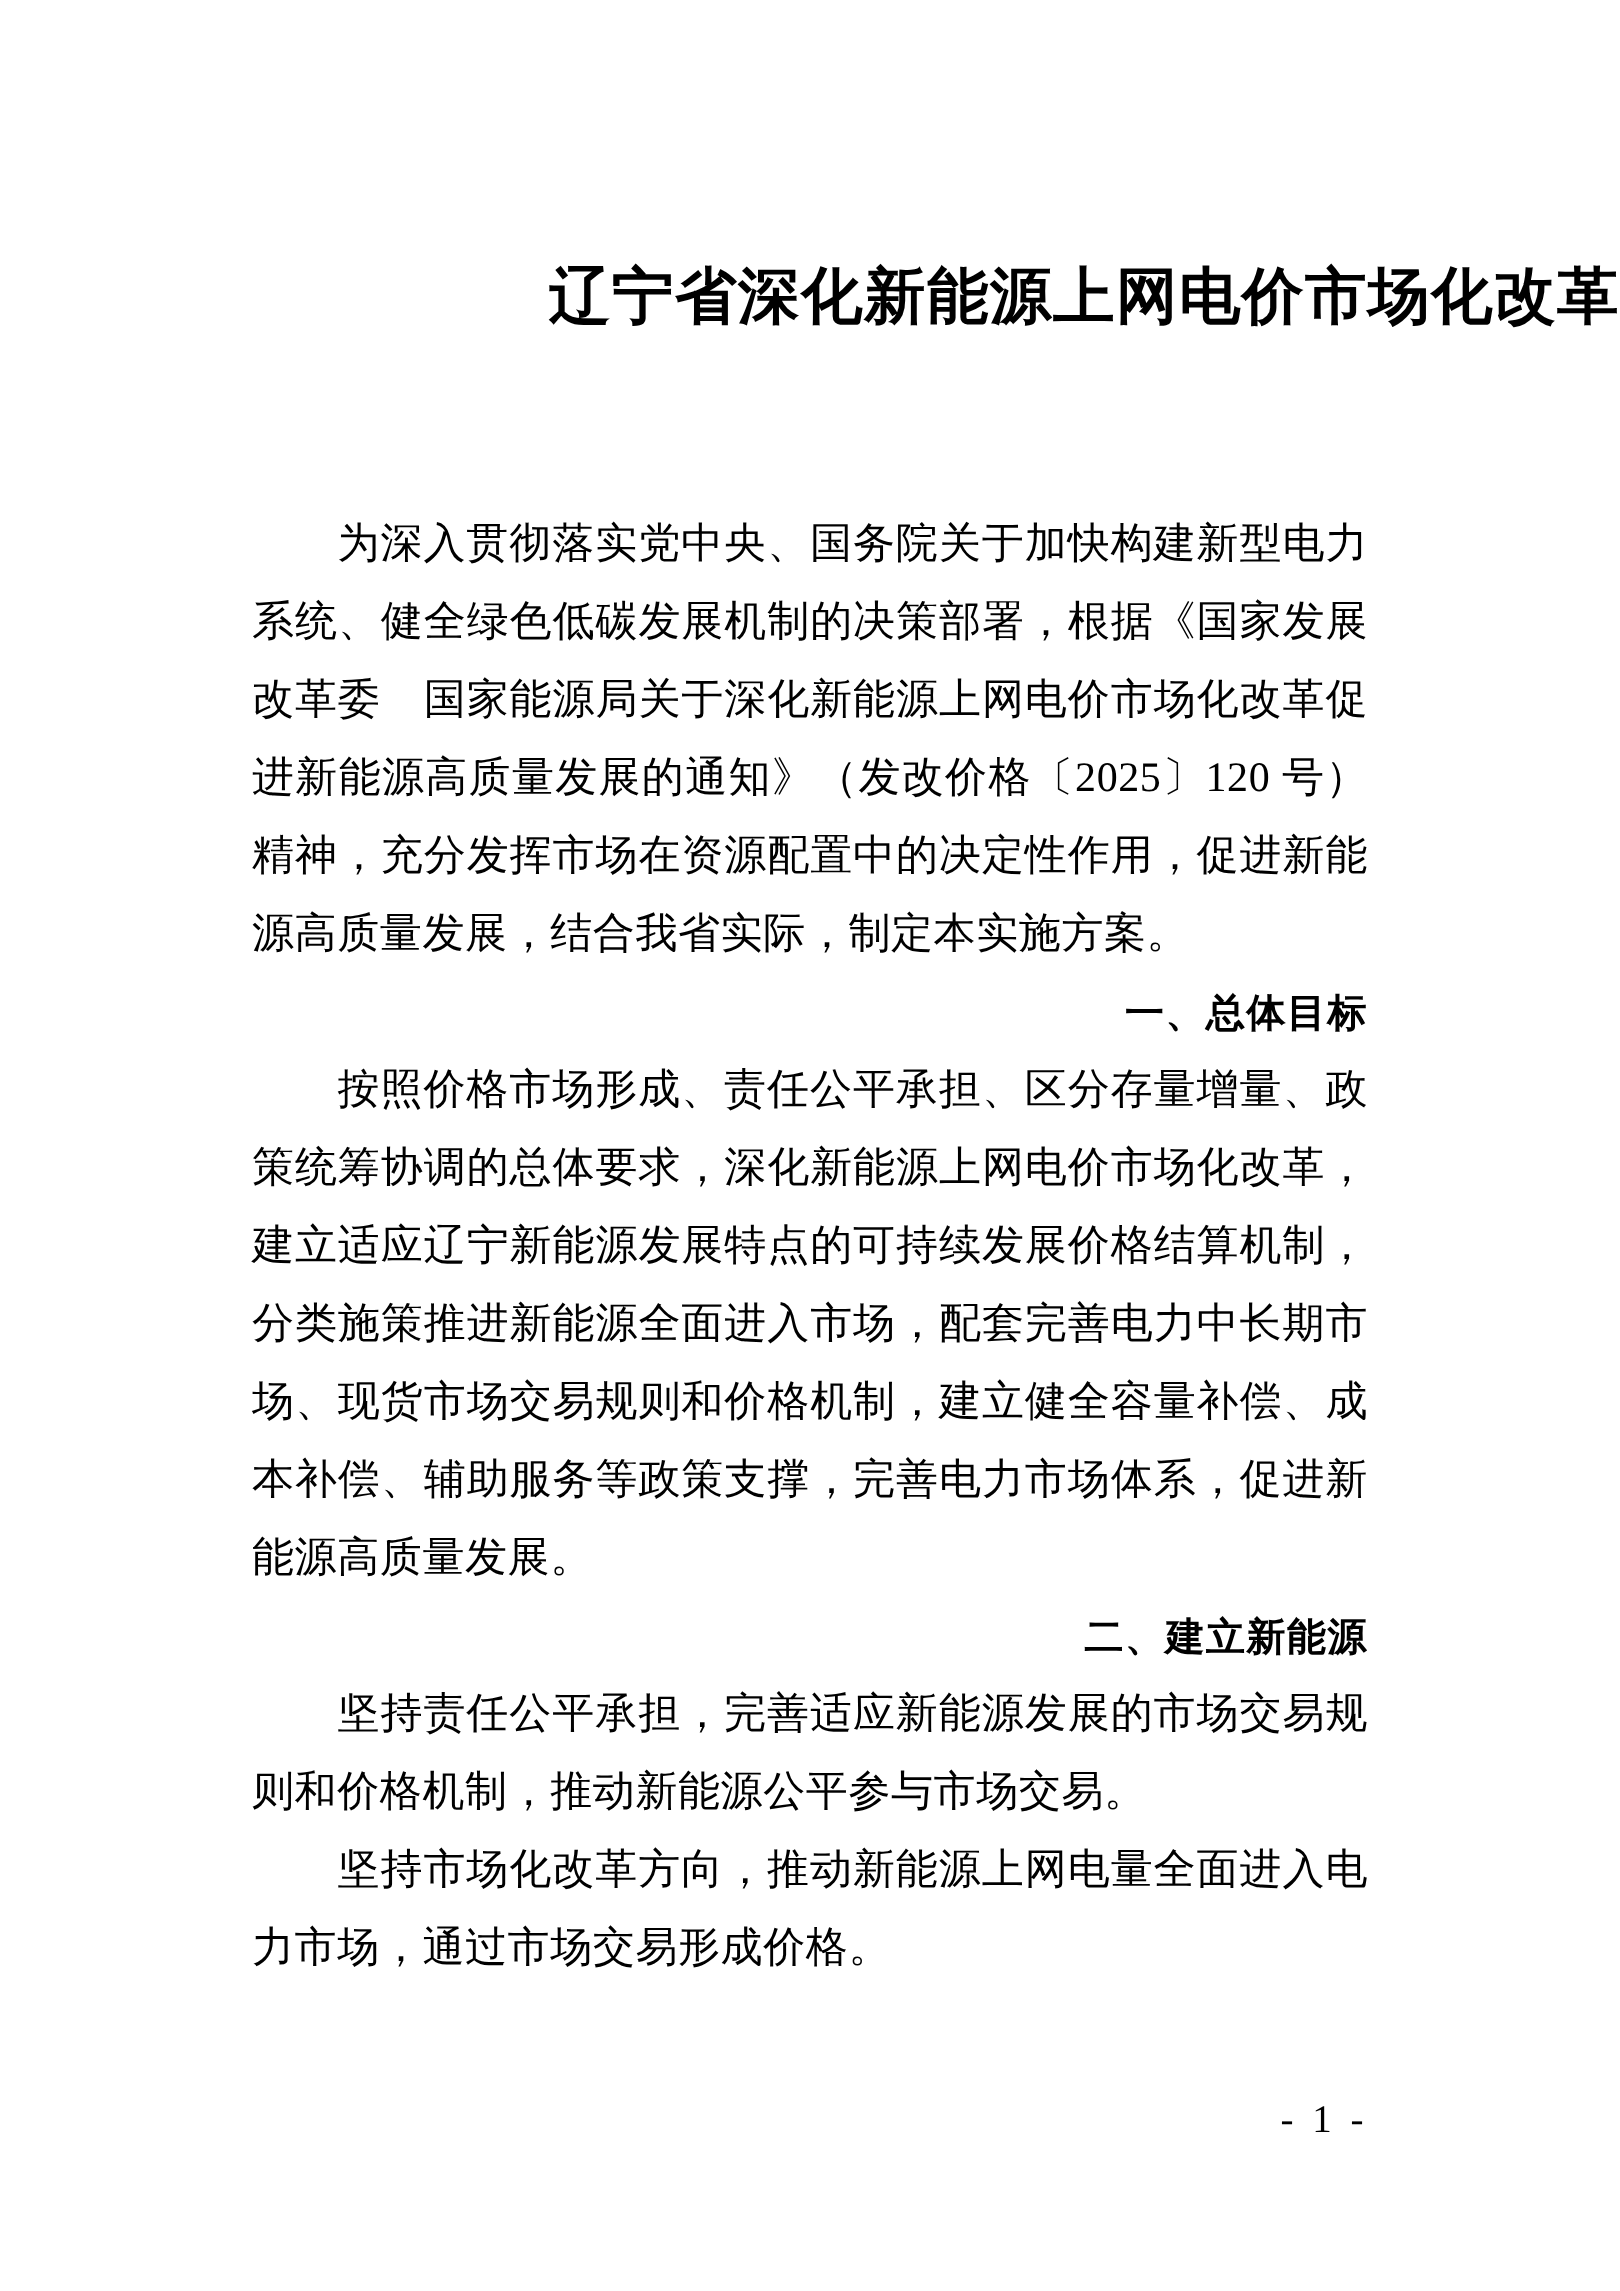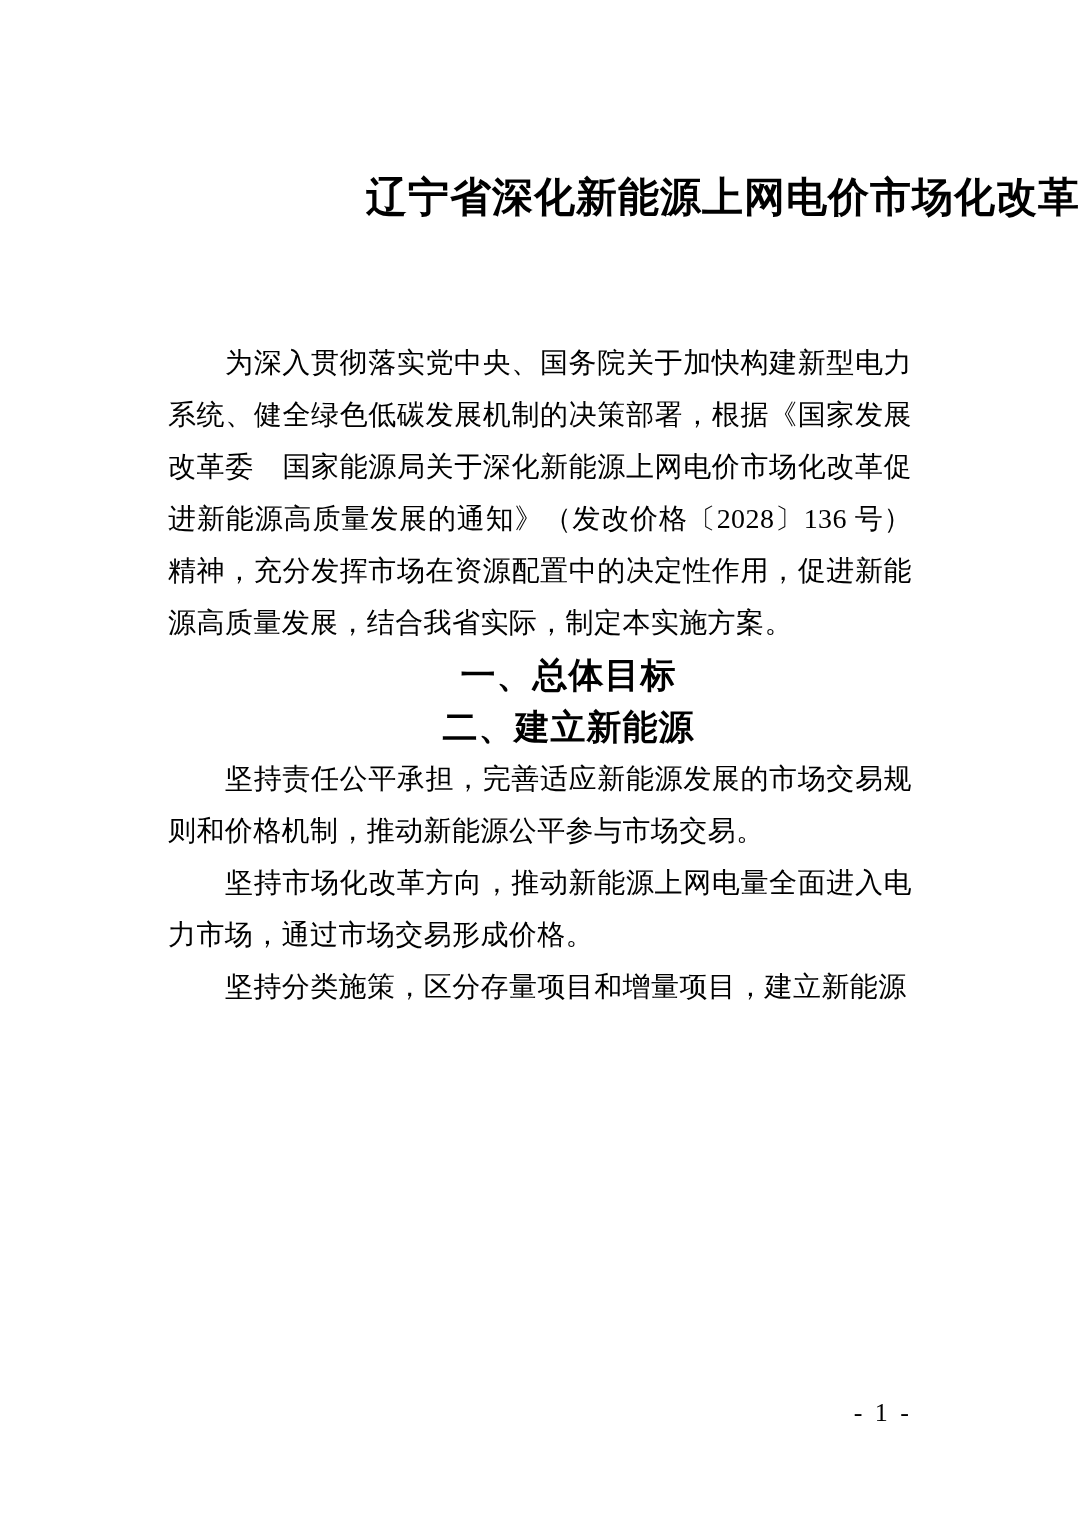--- a/index.html
+++ b/index.html
@@ -42,25 +42,25 @@
 
   .doc-body p {
     margin: 0;
     text-indent: 57px;
   }
 
   .doc-body h2 {
     margin: 0;
     font-family: "Liberation Sans", "DejaVu Sans", sans-serif;
     font-weight: 700;
-    font-size: 35px;
+    font-size: 26px;
     line-height: 52px;
     letter-spacing: 1px;
     text-indent: 57px;
-    text-align: center;
+    text-align: right;
   }
 
   .page-footer {
     position: absolute;
     top: 1398px;
     left: 168px;
     width: 744px;
     text-align: right;
     font-family: "Liberation Serif", "DejaVu Serif", serif;
     font-size: 26px;
@@ -71,23 +71,23 @@
 </head>
 <body>
 
 <div class="page">
 
   <h1 class="doc-title">
     <div>辽宁省深化新能源上网电价市场化改革</div>
   </h1>
 
   <div class="doc-body">
-    <p>为深入贯彻落实党中央、国务院关于加快构建新型电力系统、健全绿色低碳发展机制的决策部署，根据《国家发展改革委　国家能源局关于深化新能源上网电价市场化改革促进新能源高质量发展的通知》（发改价格〔2028〕136 号）精神，充分发挥市场在资源配置中的决定性作用，促进新能源高质量发展，结合我省实际，制定本实施方案。</p>
+    <p>为深入贯彻落实党中央、国务院关于加快构建新型电力系统、健全绿色低碳发展机制的决策部署，根据《国家发展改革委　国家能源局关于深化新能源上网电价市场化改革促进新能源高质量发展的通知》（发改价格〔2025〕120 号）精神，充分发挥市场在资源配置中的决定性作用，促进新能源高质量发展，结合我省实际，制定本实施方案。</p>
     <h2>一、总体目标</h2>
+    <p>按照价格市场形成、责任公平承担、区分存量增量、政策统筹协调的总体要求，深化新能源上网电价市场化改革，建立适应辽宁新能源发展特点的可持续发展价格结算机制，分类施策推进新能源全面进入市场，配套完善电力中长期市场、现货市场交易规则和价格机制，建立健全容量补偿、成本补偿、辅助服务等政策支撑，完善电力市场体系，促进新能源高质量发展。</p>
     <h2>二、建立新能源</h2>
     <p>坚持责任公平承担，完善适应新能源发展的市场交易规则和价格机制，推动新能源公平参与市场交易。</p>
     <p>坚持市场化改革方向，推动新能源上网电量全面进入电力市场，通过市场交易形成价格。</p>
-    <p>坚持分类施策，区分存量项目和增量项目，建立新能源</p>
   </div>
 
   <div class="page-footer">- 1 -</div>
 
 </div>
 
 </body></html>

